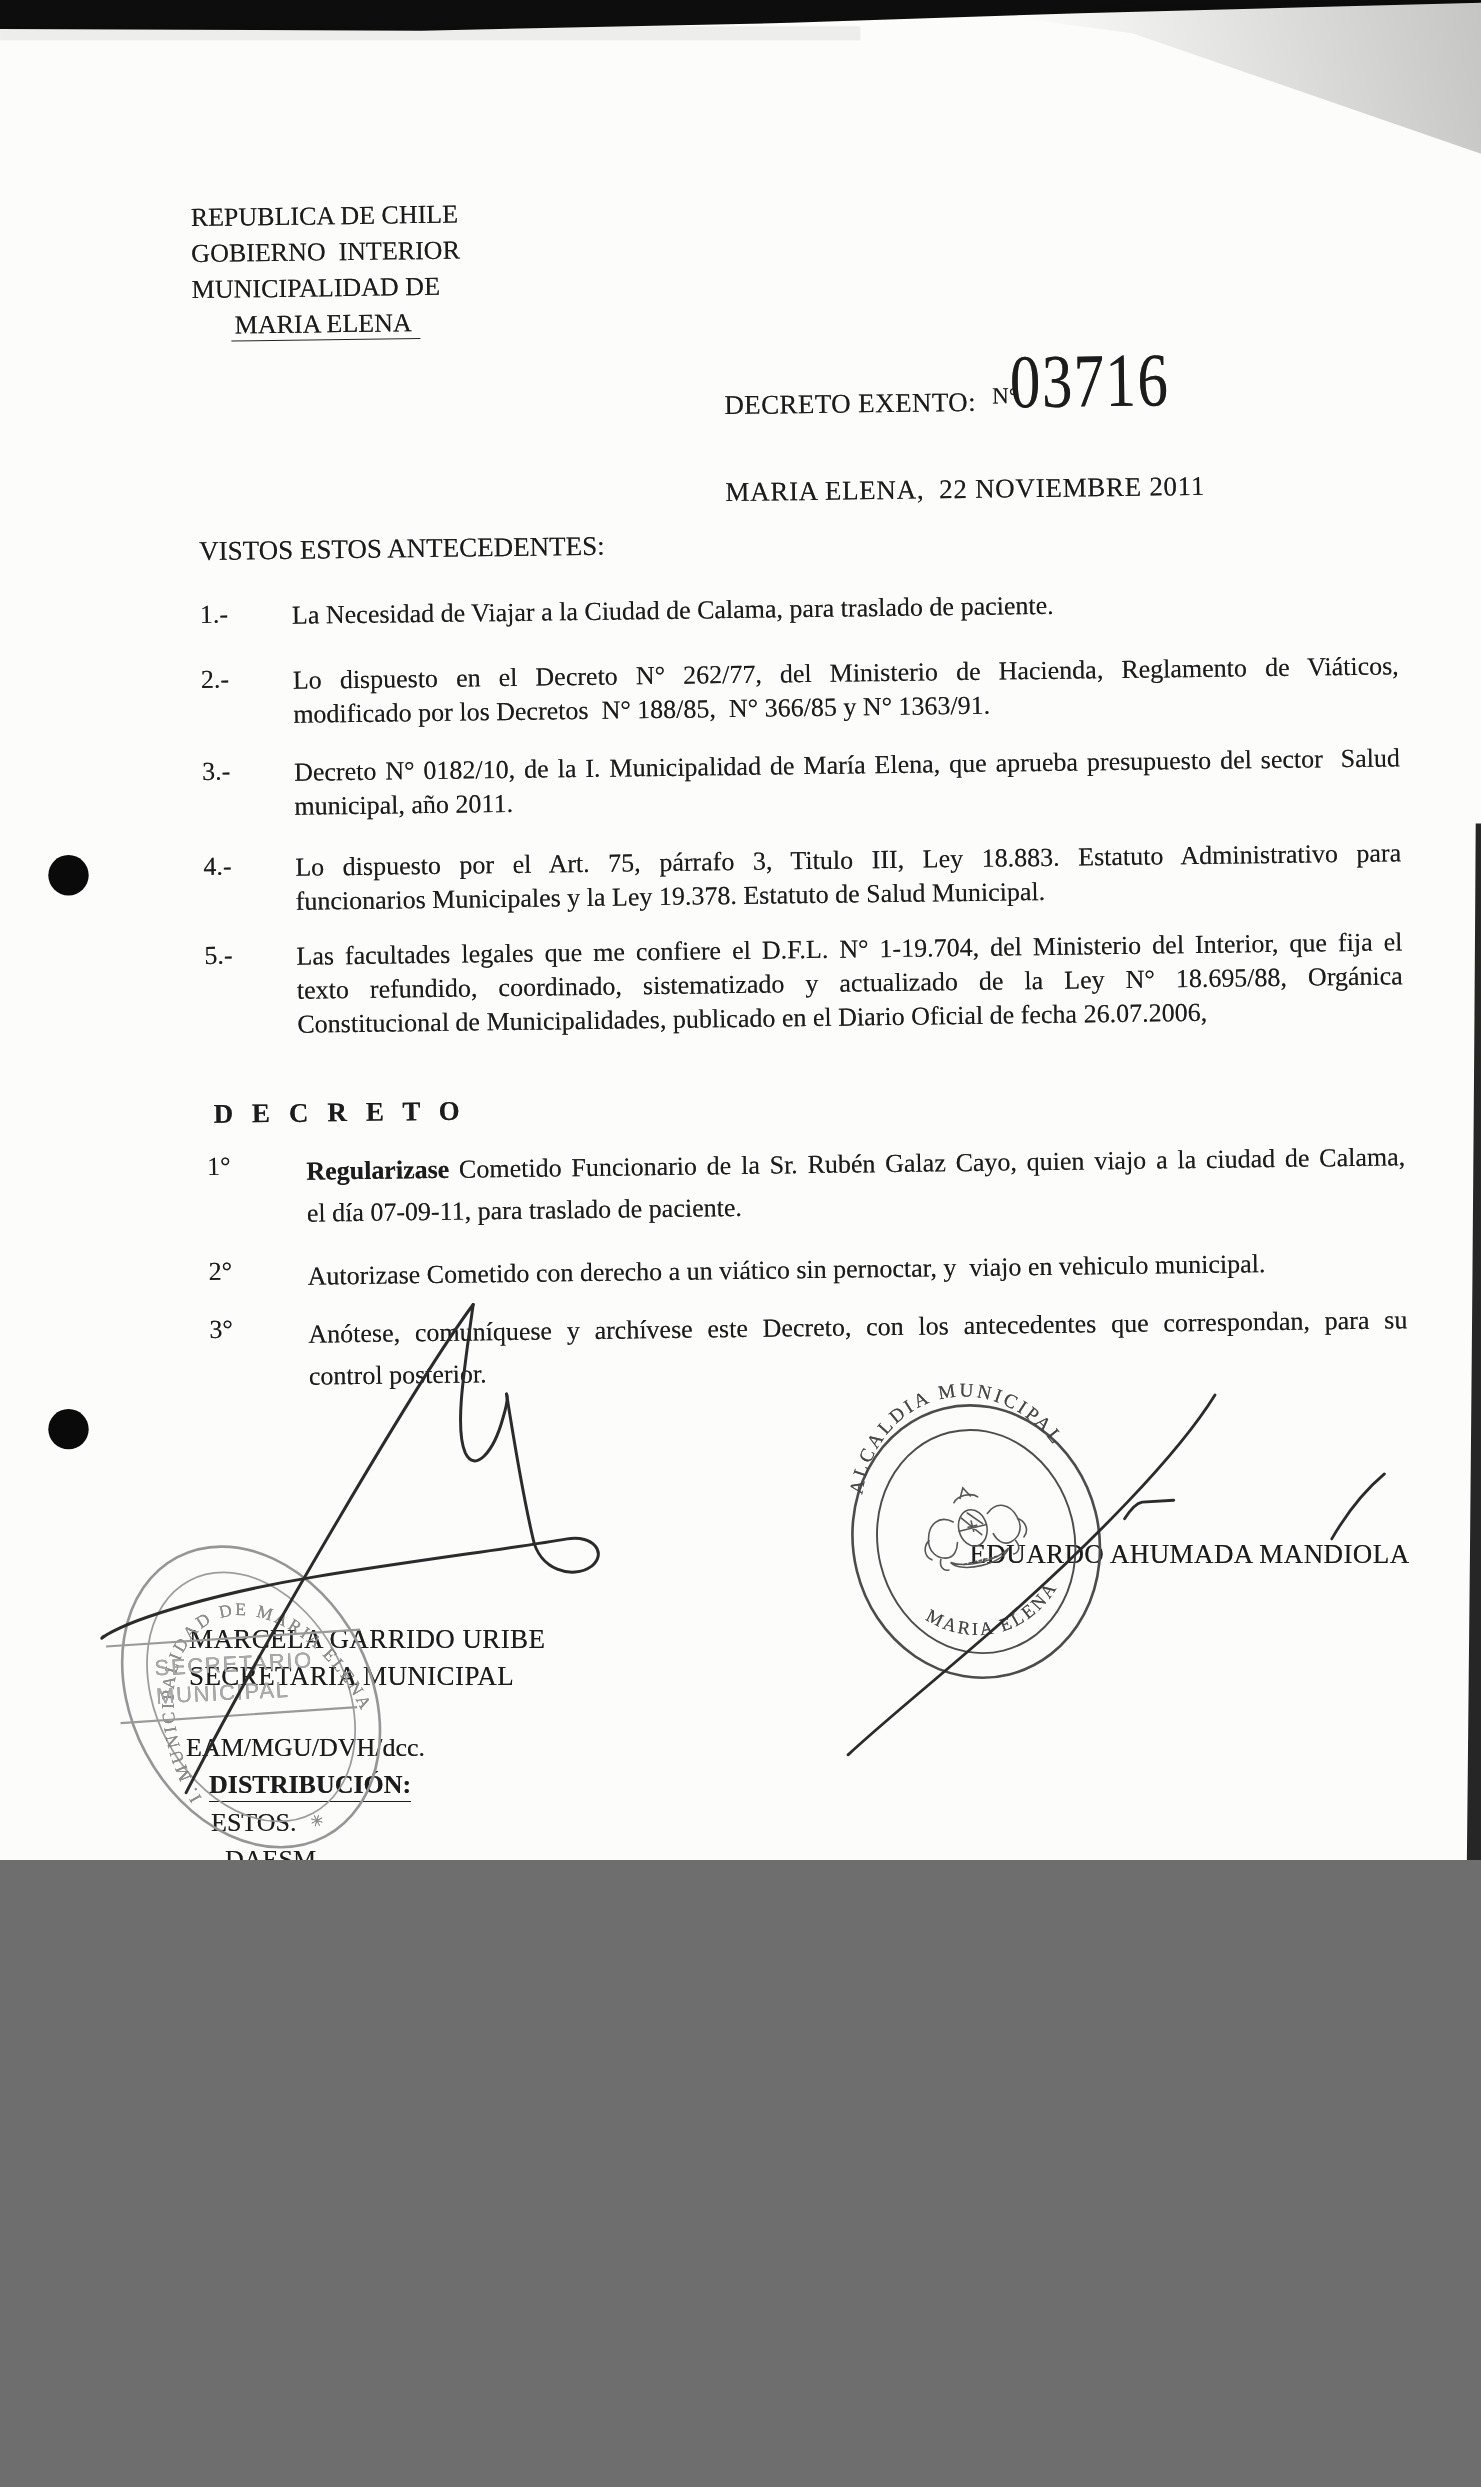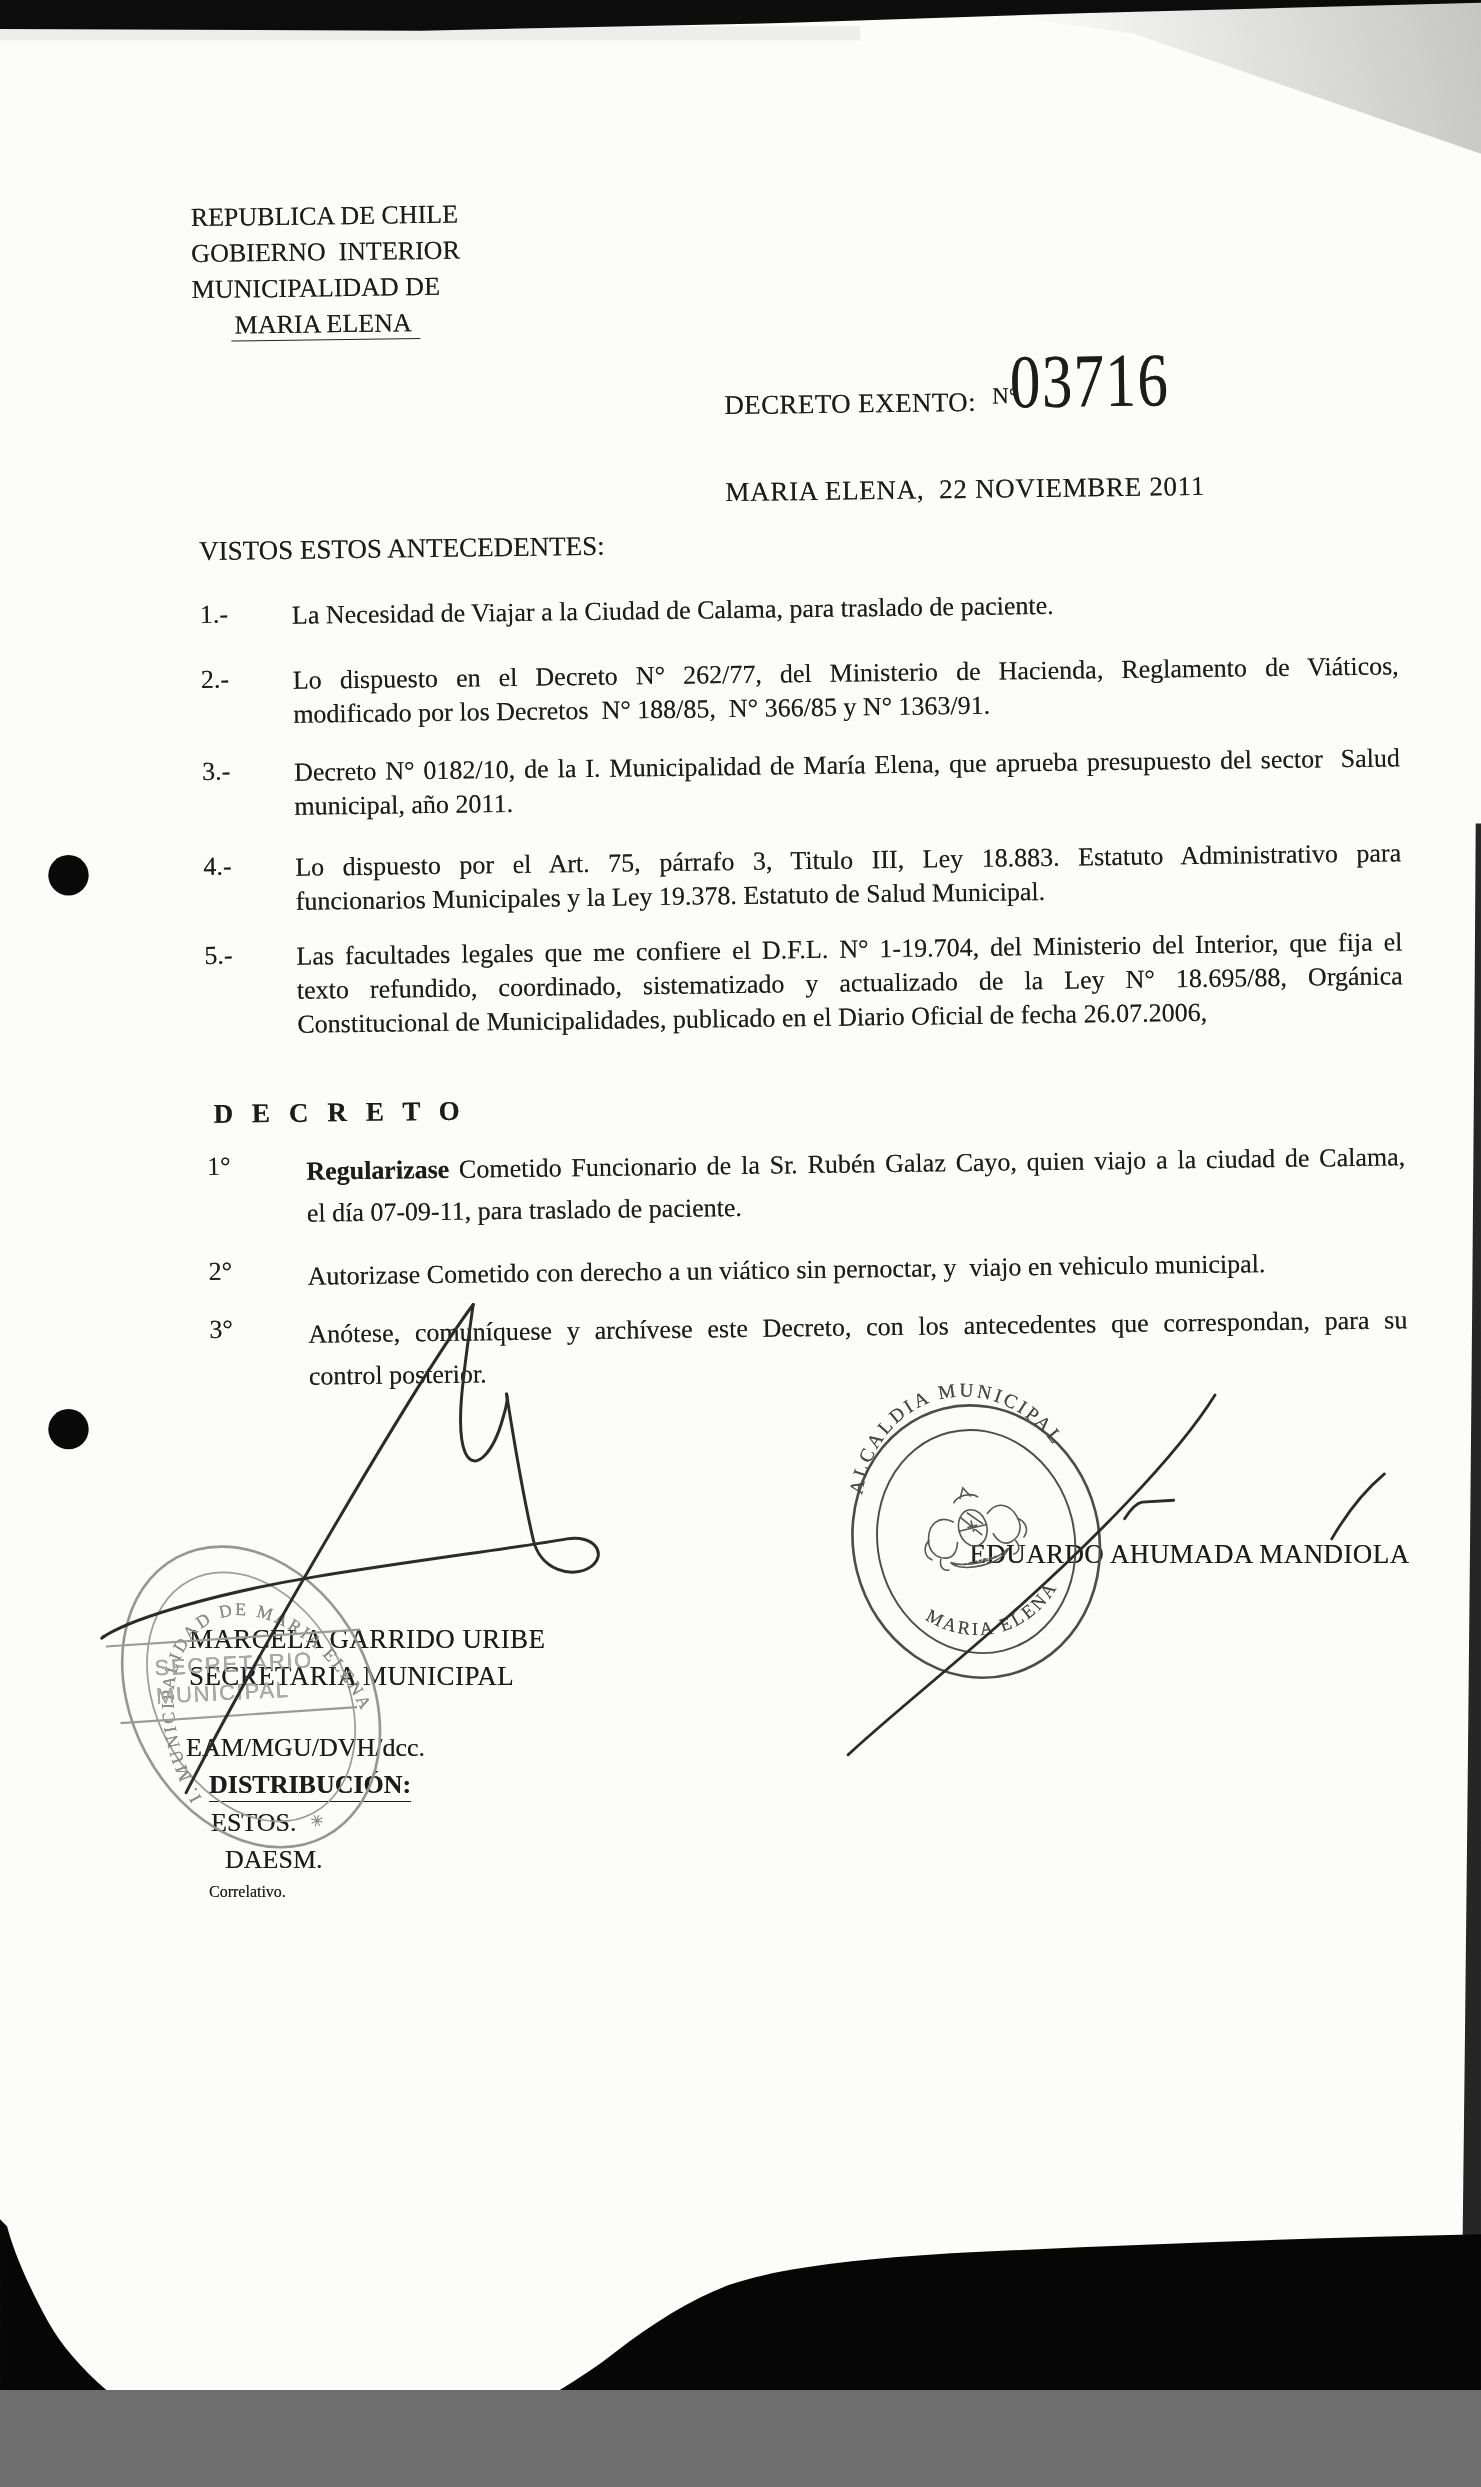--- a/index.html
+++ b/index.html
@@ -1,16 +1,16 @@
 <!DOCTYPE html>
 <html style="font-size:14px"><head>
 <meta charset="utf-8">
 <style>
   html,body{margin:0;padding:0;background:#6e6e6e;}
-  .page{position:relative;width:1481px;height:2390px;background:#fcfcfb;overflow:hidden;
+  .page{position:relative;width:1481px;height:1860px;background:#fcfcfb;overflow:hidden;
         font-family:"Liberation Serif",serif;color:#1c1c1c;
         text-shadow:0 0 0.6px rgba(25,25,25,.65);}
   .abs{position:absolute;}
   .rot{position:absolute;inset:0;transform:rotate(-0.75deg);transform-origin:202px 922px;}
   .lh-line{font-size:26px;line-height:36px;white-space:pre;}
   .lh-underline span{border-bottom:1.8px solid #242424;padding:0 8.8px 0.9px 3.5px;}
   .decree-label{font-size:27px;letter-spacing:0.4px;white-space:pre;}
   .decree-no{font-size:23px;}
   .decree-number{font-size:76px;letter-spacing:1.8px;display:inline-block;
                  transform:scaleX(.8);transform-origin:left top;}

